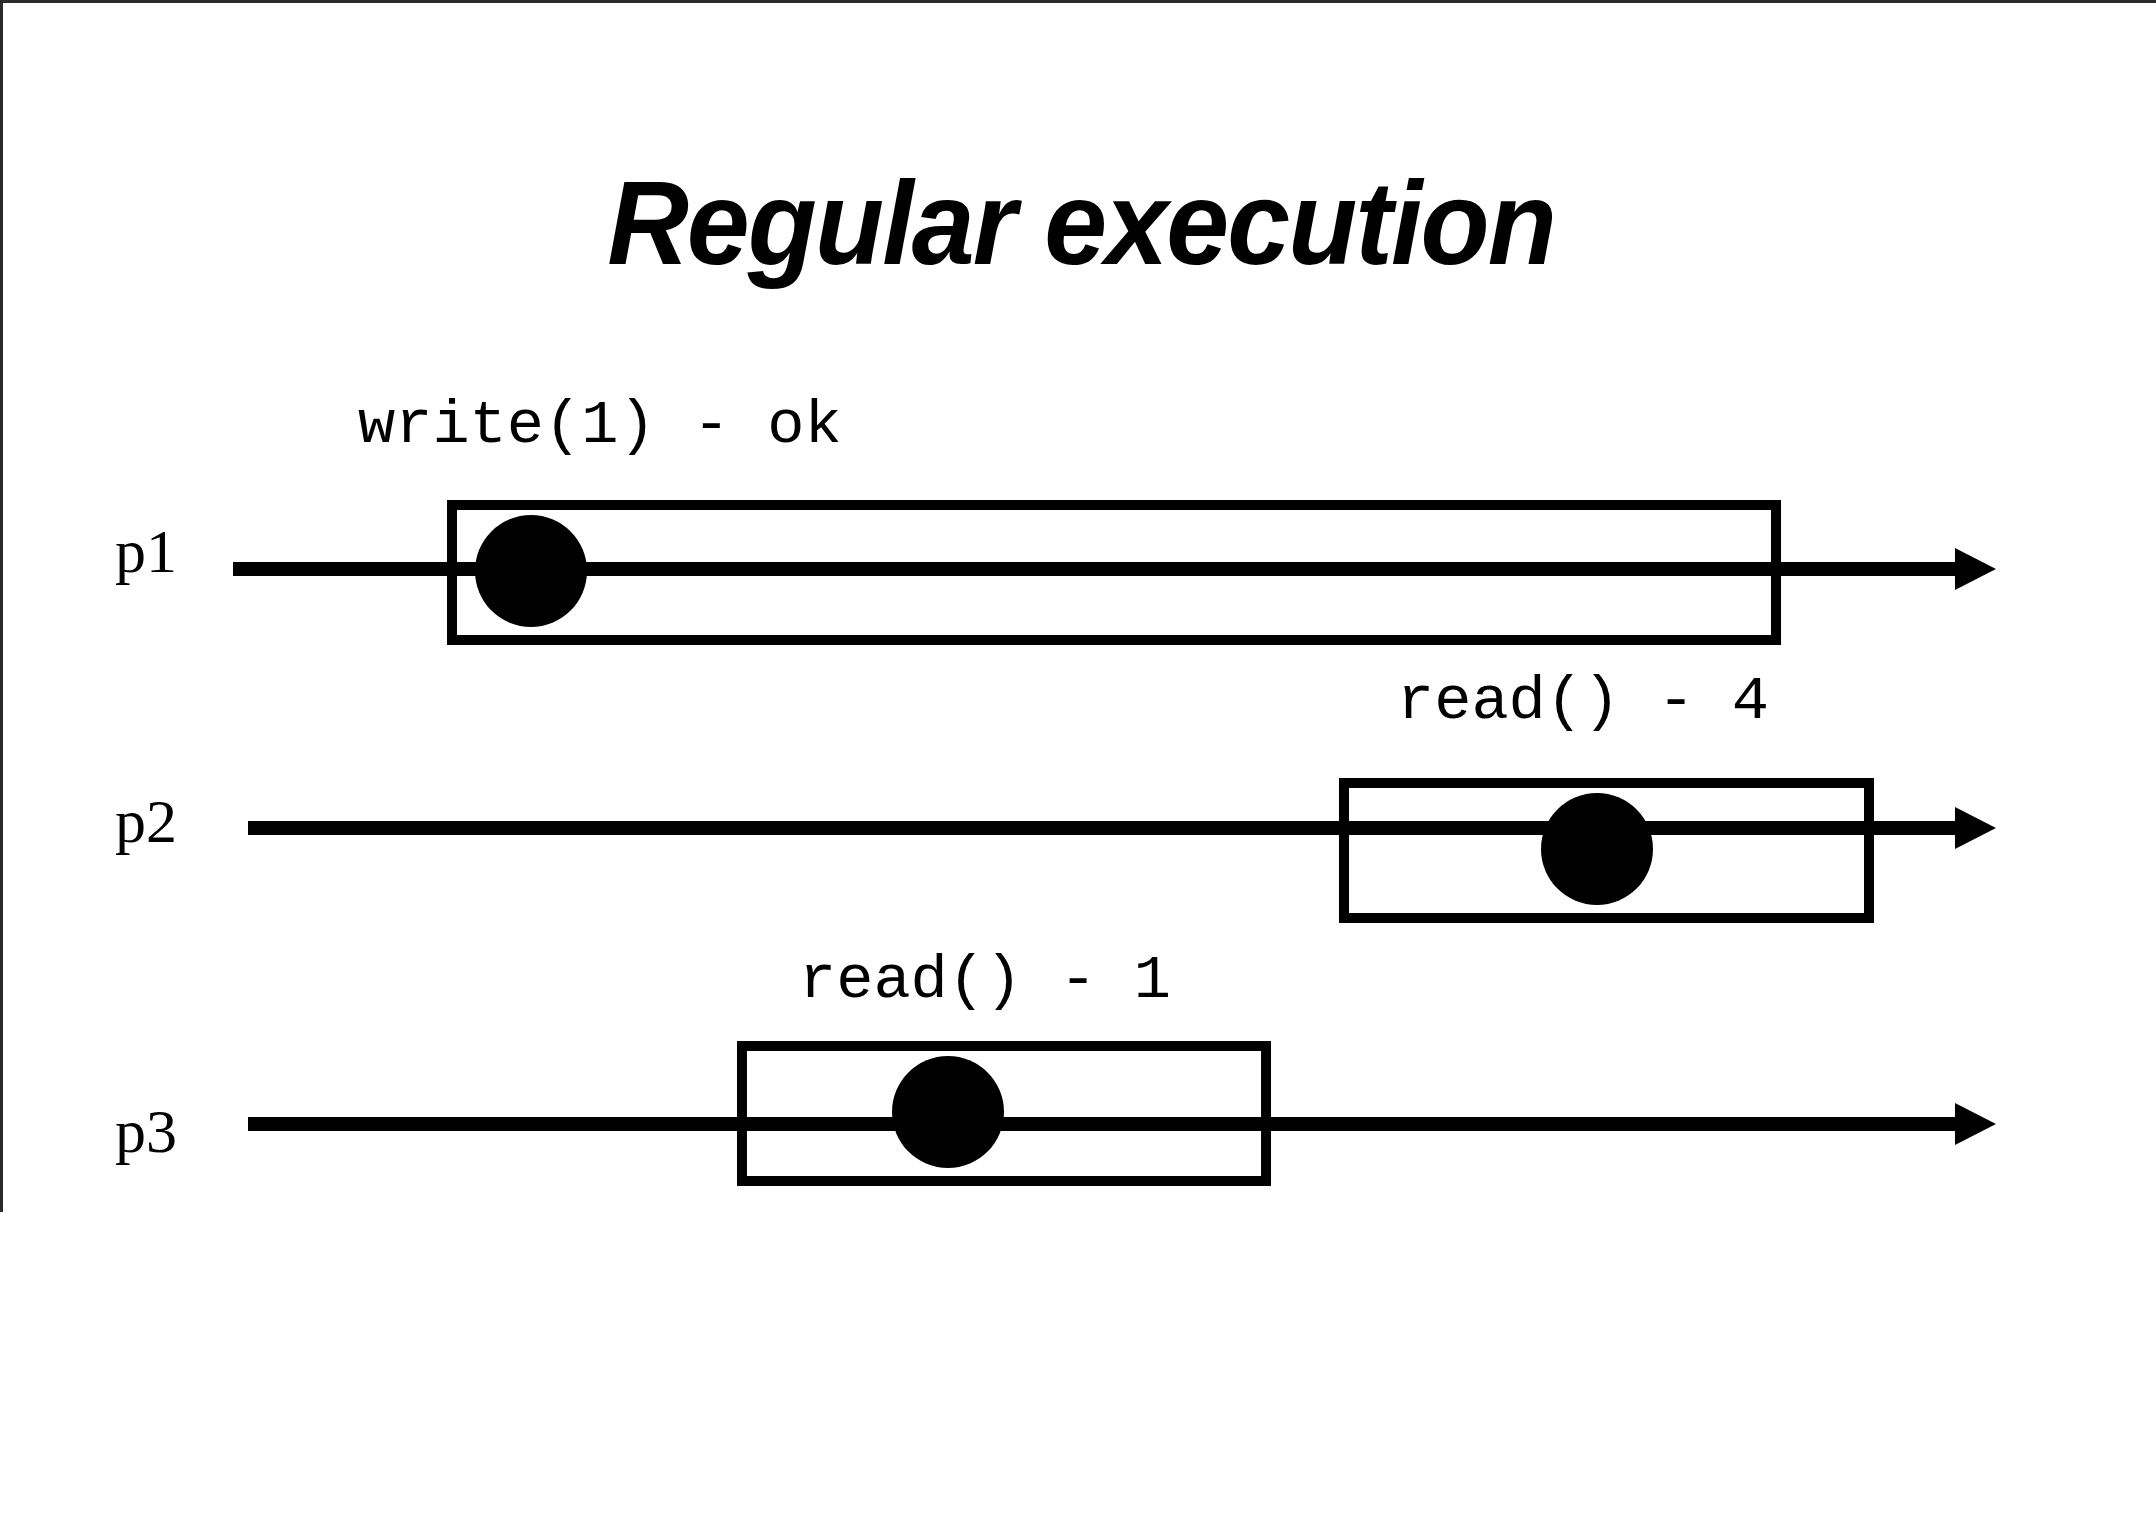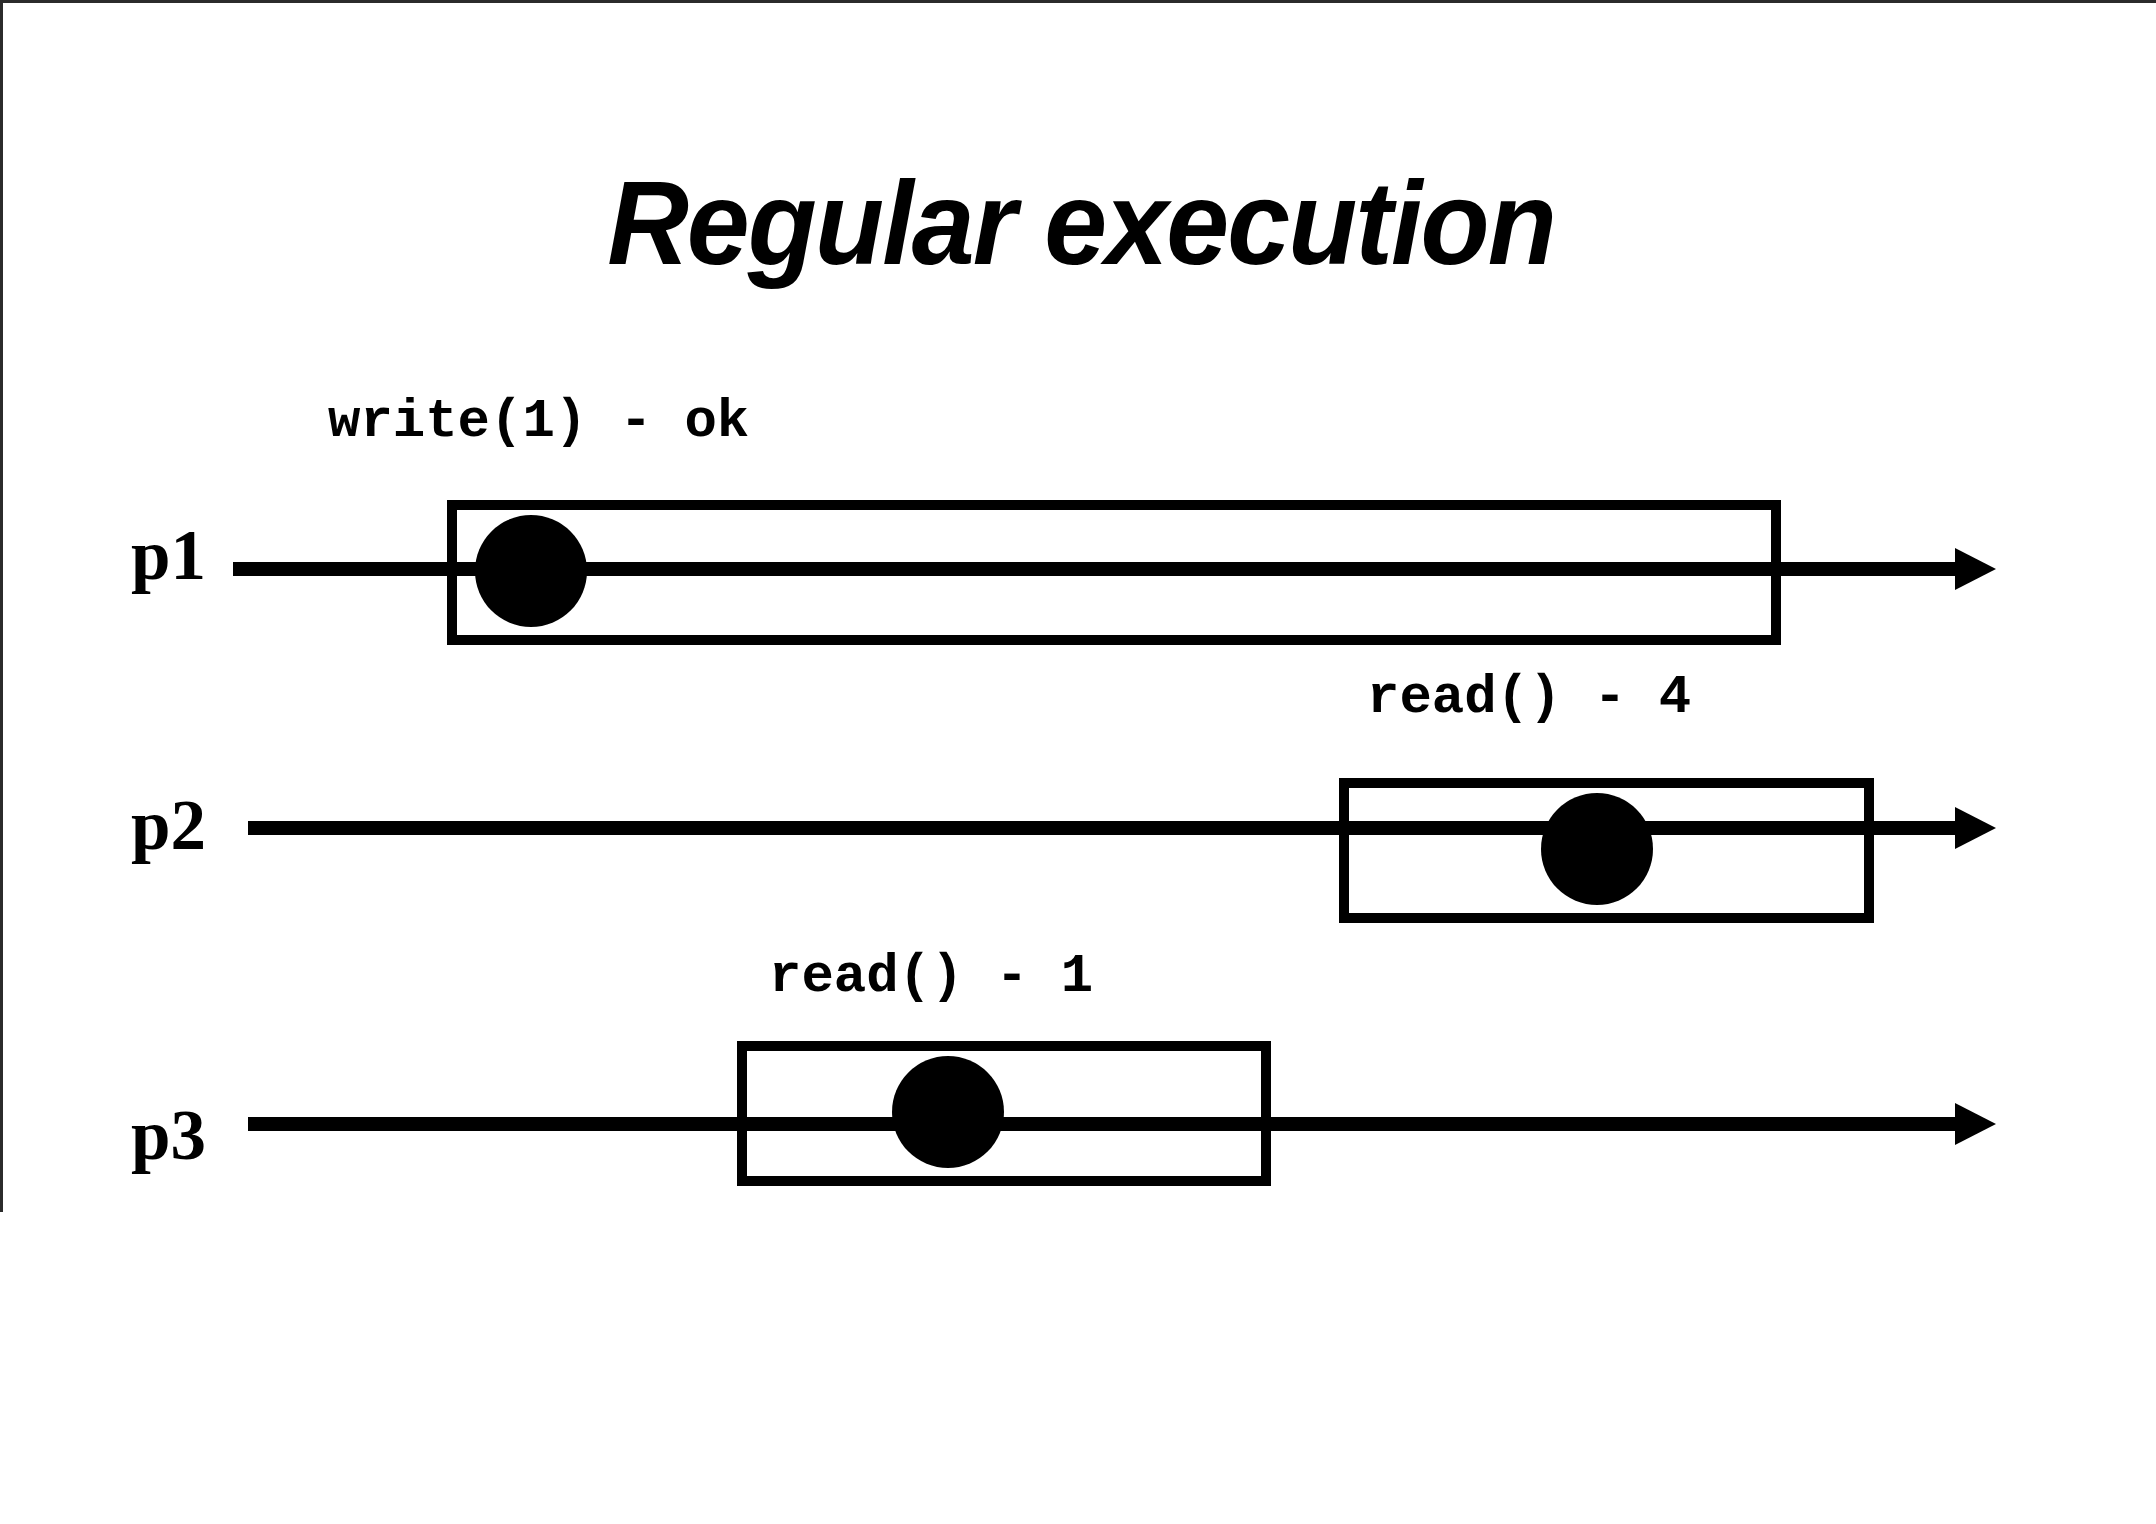--- a/index.html
+++ b/index.html
@@ -20,34 +20,35 @@
     text-align:center;
     font-family:"Liberation Sans", sans-serif;
     font-weight:bold;font-style:italic;
     font-size:119px;line-height:1;
     letter-spacing:-2px;
     transform:scaleX(0.95);transform-origin:50% 50%;
     white-space:nowrap;
   }
   
   .plabel{
-    position:absolute;left:128px;
+    position:absolute;left:112px;
     font-family:"Liberation Serif", serif;
-    font-size:71px;line-height:1;font-weight:bold;
+    font-size:62px;line-height:1;font-weight:normal;
   }
   .plabel.r1{top:517px;}
   .plabel.r2{top:787px;}
   .plabel.r3{top:1081px;margin-top:16px;}
   
   .oplabel{
     position:absolute;
     font-family:"Liberation Mono", monospace;
-    font-weight:bold;
-    font-size:54px;line-height:1;
+    font-weight:normal;
+    font-size:62px;line-height:1;
     white-space:pre;
+    margin-left:30px;
   }
   .oplabel.op1{left:325px;top:392px;}
   .oplabel.op2{left:1364px;top:668px;}
   .oplabel.op3{left:766px;top:947px;}
   
   .shaft{
     position:absolute;height:14px;background:#000;
   }
   .shaft.r1{left:230px;top:559px;width:1723px;}
   .shaft.r2{left:245px;top:818px;width:1708px;}

